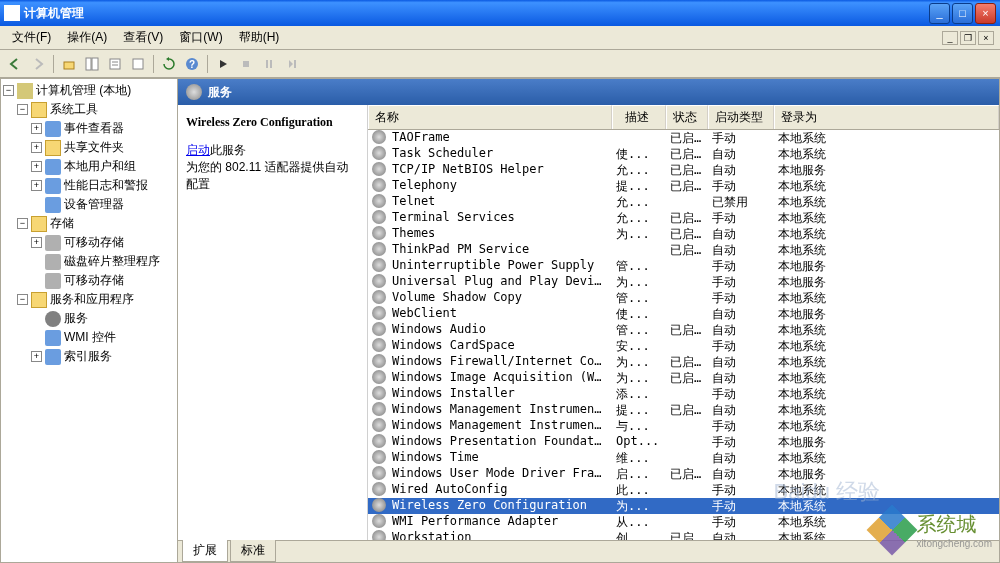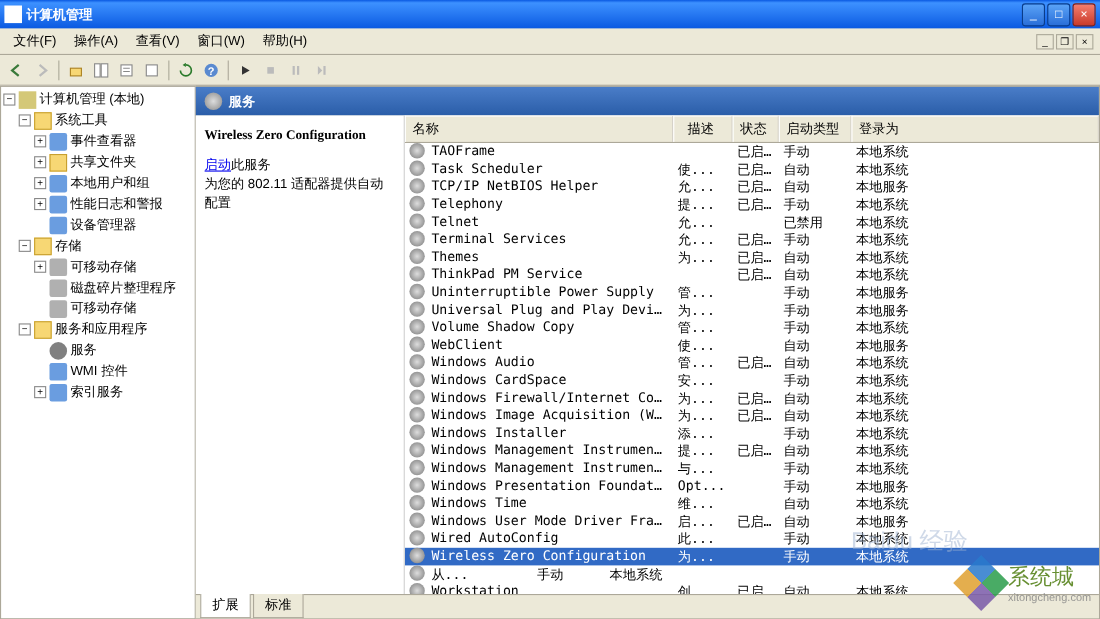--- a/index.html
+++ b/index.html
@@ -444,20 +444,21 @@
             <div class="list-row selected">
               <span class="row-icon"></span>
               <div class="list-cell" style="width:224px">Wireless Zero Configuration</div>
               <div class="list-cell col-desc">为...</div>
               <div class="list-cell col-status"></div>
               <div class="list-cell col-startup">手动</div>
               <div class="list-cell col-logon">本地系统</div>
             </div>
             <div class="list-row">
               <span class="row-icon"></span>
+              <div class="list-cell" style="width:224px">WMI Performance Adapter</div>
               <div class="list-cell col-desc">从...</div>
               <div class="list-cell col-status"></div>
               <div class="list-cell col-startup">手动</div>
               <div class="list-cell col-logon">本地系统</div>
             </div>
             <div class="list-row">
               <span class="row-icon"></span>
               <div class="list-cell" style="width:224px">Workstation</div>
               <div class="list-cell col-desc">创...</div>
               <div class="list-cell col-status">已启动</div>

